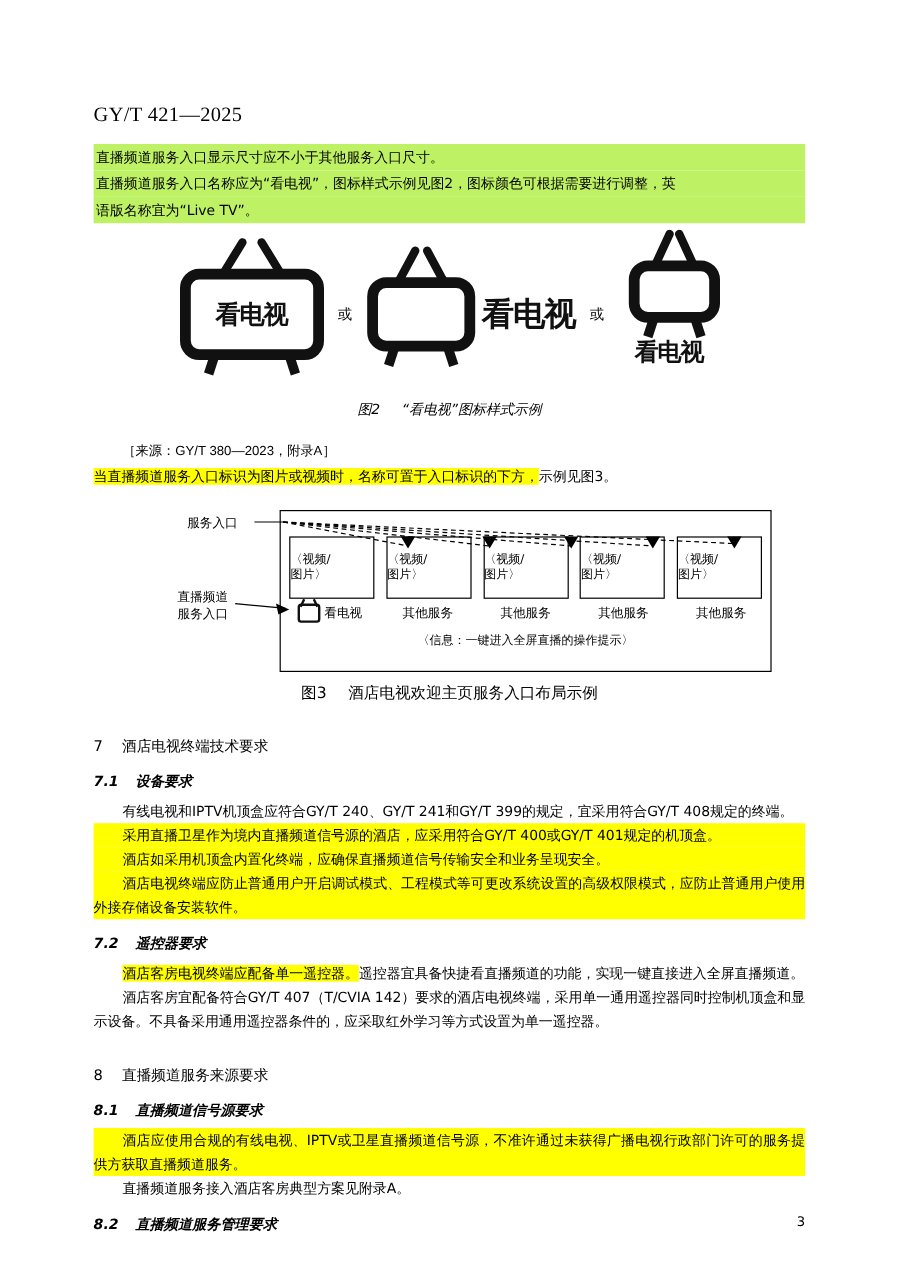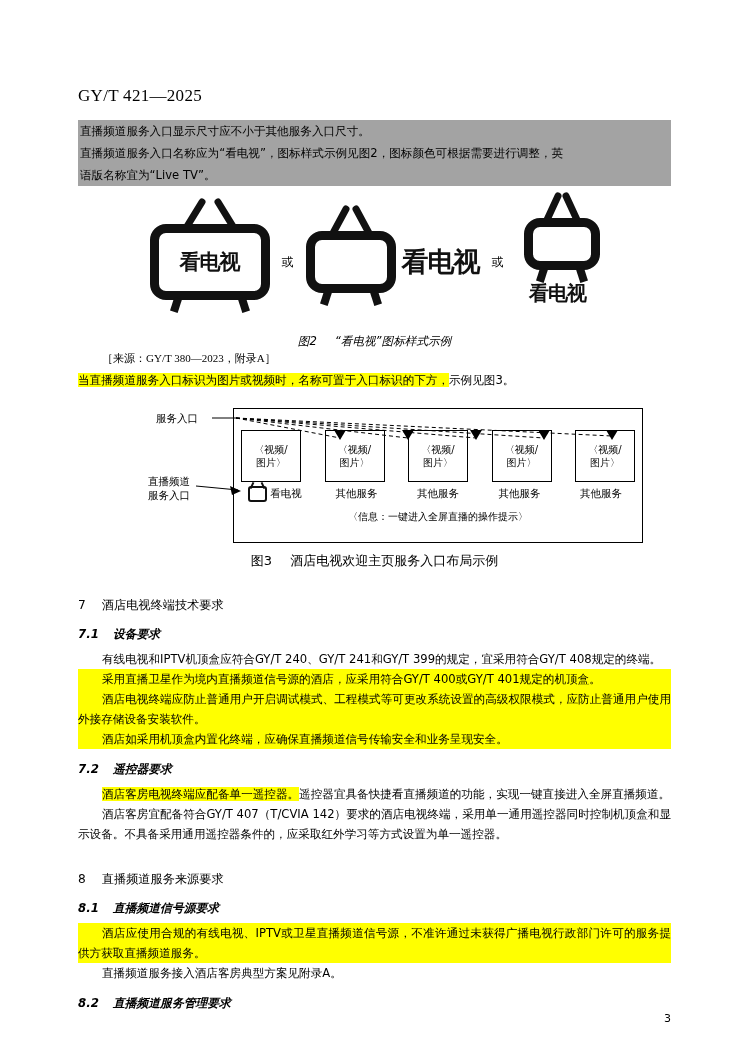--- a/index.html
+++ b/index.html
@@ -44,21 +44,21 @@
   }
   .block-hl {
     background: #ffff00;
     display: block;
   }
   .top-note {
     margin-top: 14px;
   }
   .top-note .line {
     display: block;
-    background: #a3a3a3;
+    background: #bef264;
     padding: 1px 2px;
   }
 
   
   .fig2 {
     margin-top: 16px;
     display: flex;
     align-items: center;
     justify-content: center;
     gap: 8px;
@@ -127,23 +127,23 @@
     font-family: "DejaVu Sans", sans-serif;
     font-size: 11.6px;
     margin-top: 12px;
     font-style: italic;
   }
   .fig-cap .gap {
     display: inline-block;
     width: 18px;
   }
   .source-line {
-    font-family: Liberation Serif, serif;
+    font-family: Liberation Sans, sans-serif;
     font-size: 11px;
-    margin-top: 2px;
+    margin-top: 19px;
     padding-left: 24px;
   }
 
   
   .fig3-wrap {
     margin-top: 8px;
     position: relative;
     height: 152px;
   }
   .fig3-box {
@@ -157,27 +157,26 @@
   }
   .cards {
     position: absolute;
     left: 163px;
     top: 32px;
     width: 394px;
     display: flex;
     justify-content: space-between;
   }
   .card {
-    width: 60px;
+    width: 71px;
     height: 52px;
     border: 1px solid #000;
     box-sizing: border-box;
     display: flex;
     flex-direction: column;
-    align-items: center;
     justify-content: center;
     font-family: "DejaVu Sans", sans-serif;
     font-size: 10px;
     line-height: 13px;
   }
   .card-labels {
     position: absolute;
     left: 163px;
     top: 88px;
     width: 394px;
@@ -416,22 +415,22 @@
   <h2 class="clause">
     <span class="num">7</span><span class="gap"></span><span>酒店电视终端技术要求</span>
   </h2>
 
   <h3 class="clause">
     <span class="num">7.1</span><span class="gap"></span><span>设备要求</span>
   </h3>
 
   <p class="para indent">有线电视和IPTV机顶盒应符合GY/T 240、GY/T 241和GY/T 399的规定，宜采用符合GY/T 408规定的终端。</p>
   <p class="para indent block-hl">采用直播卫星作为境内直播频道信号源的酒店，应采用符合GY/T 400或GY/T 401规定的机顶盒。</p>
+  <p class="para indent block-hl">酒店如采用机顶盒内置化终端，应确保直播频道信号传输安全和业务呈现安全。</p>
   <p class="para indent block-hl">酒店电视终端应防止普通用户开启调试模式、工程模式等可更改系统设置的高级权限模式，应防止普通用户使用外接存储设备安装软件。</p>
-  <p class="para indent block-hl">酒店如采用机顶盒内置化终端，应确保直播频道信号传输安全和业务呈现安全。</p>
 
   <h3 class="clause">
     <span class="num">7.2</span><span class="gap"></span><span>遥控器要求</span>
   </h3>
 
   <p class="para indent"><span class="hl">酒店客房电视终端应配备单一遥控器。</span><span>遥控器宜具备快捷看直播频道的功能，实现一键直接进入全屏直播频道。</span></p>
   <p class="para indent">酒店客房宜配备符合GY/T 407（T/CVIA 142）要求的酒店电视终端，采用单一通用遥控器同时控制机顶盒和显示设备。不具备采用通用遥控器条件的，应采取红外学习等方式设置为单一遥控器。</p>
 
   <h2 class="clause">
     <span class="num">8</span><span class="gap"></span><span>直播频道服务来源要求</span>

